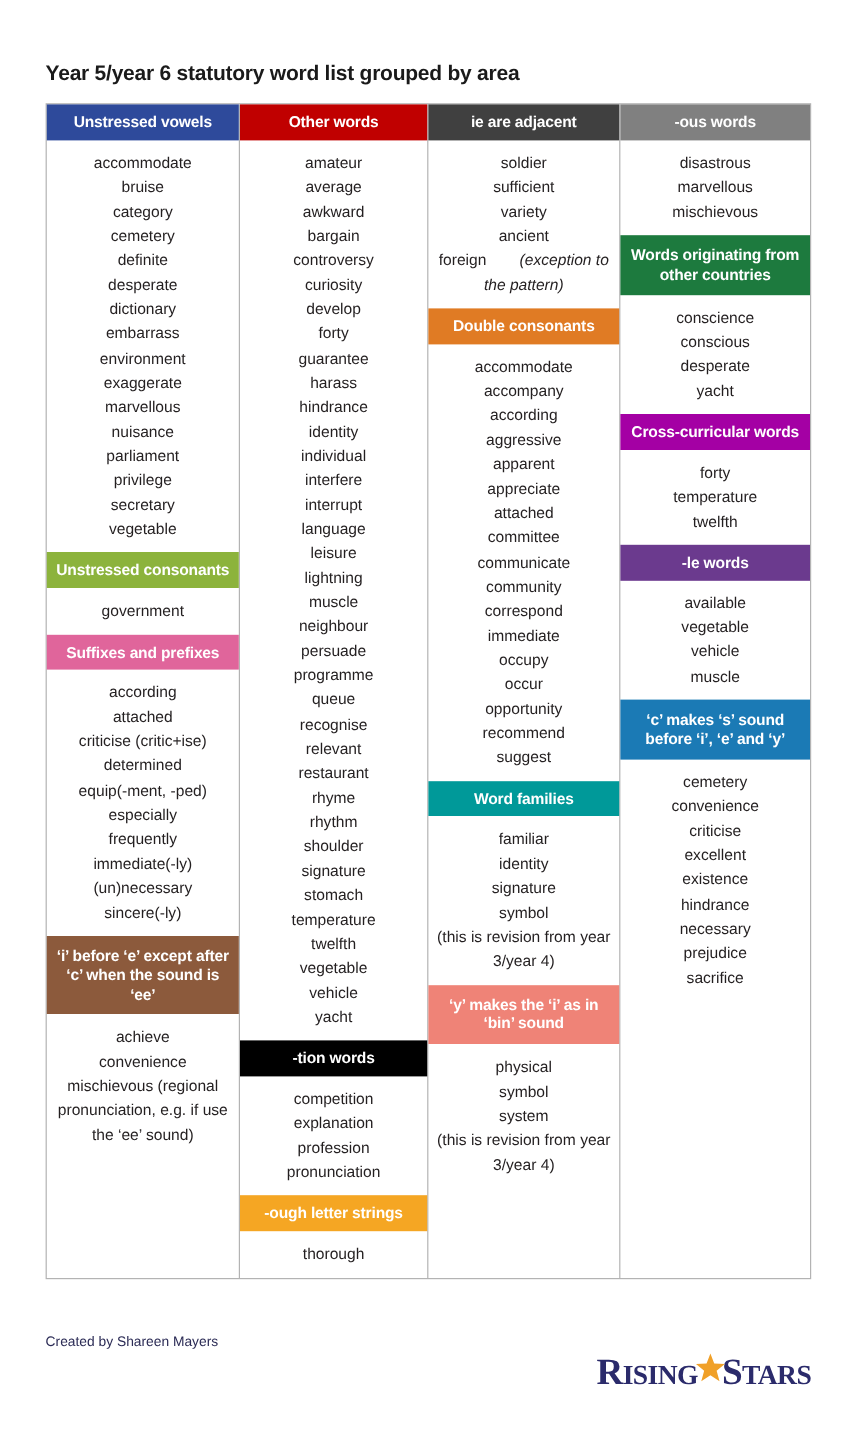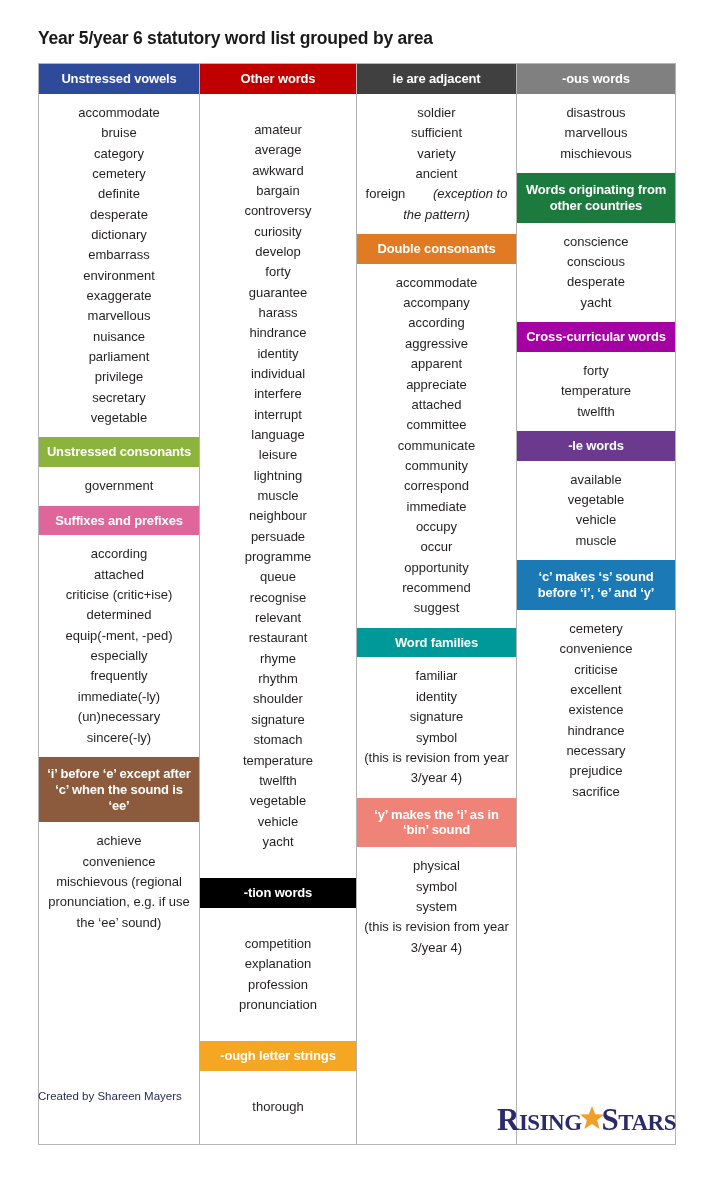--- a/index.html
+++ b/index.html
@@ -22,37 +22,38 @@
     padding: 0 38px;
   }
   .page-title {
     font-size: 17.5px;
     font-weight: bold;
     letter-spacing: -0.2px;
     color: #1a1a1a;
     padding-top: 28px;
     padding-bottom: 14px;
     line-height: 1.2;
+    margin-top: 23px;
   }
   .table {
     display: flex;
     width: 638px;
     border: 1px solid #b3b3b3;
     box-sizing: border-box;
     background: #ffffff;
   }
   .col {
     display: flex;
     flex-direction: column;
     box-sizing: border-box;
     border-right: 1px solid #b3b3b3;
   }
   .col:last-child { border-right: none; }
   .col-1 { width: 161px; justify-content: center; }
-  .col-2 { width: 157px; gap: 17px; }
+  .col-2 { width: 157px; }
   .col-3 { width: 160px; }
   .col-4 { width: 158px; }
 
   .hdr {
     color: #ffffff;
     font-weight: bold;
     font-size: 13px;
     text-align: center;
     padding: 7px 6px;
     line-height: 1.22;
@@ -85,21 +86,21 @@
     left: 0;
     top: 0;
     font-size: 11.5px;
     color: #2b2b55;
   }
   .logo {
     position: absolute;
     right: 0;
     top: 14px;
     display: flex;
-    align-items: center;
+    align-items: flex-start;
   }
   .logo-text {
     font-family: "Liberation Serif", serif;
     font-size: 31px;
     font-weight: bold;
     color: #2b2b6b;
     letter-spacing: -0.5px;
     line-height: 1;
   }
   .logo-text .small { font-size: 23px; }

